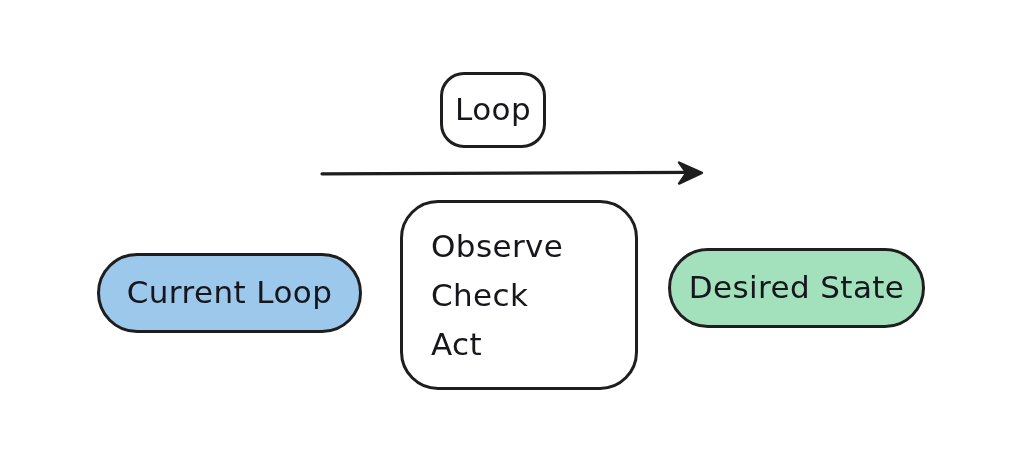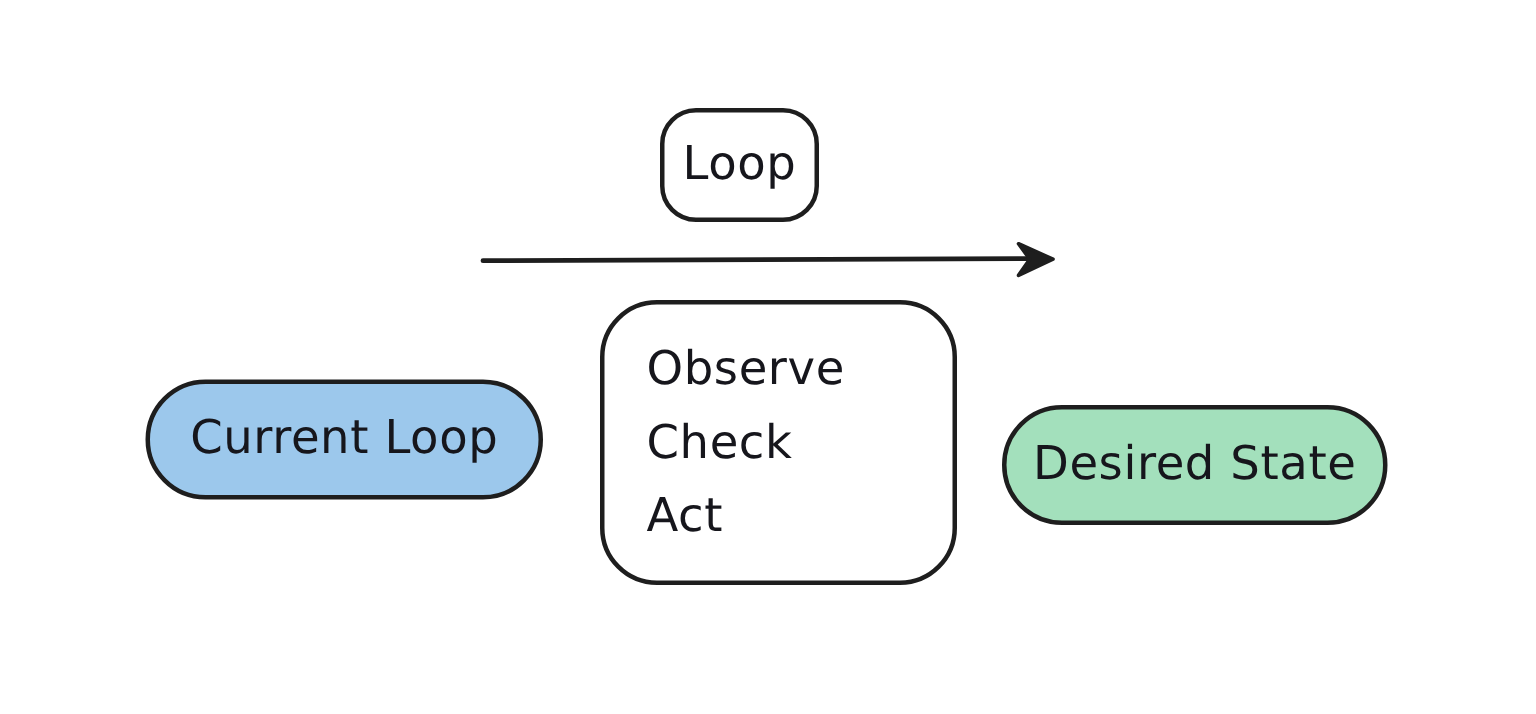--- a/index.html
+++ b/index.html
@@ -69,21 +69,21 @@
   }
   #current-state-node .node-label {
     font-size: 31px;
     line-height: 1;
     transform: translateY(-1px);
   }
 
   
   #desired-state-node {
     left: 668px;
-    top: 270px;
+    top: 248px;
     width: 257px;
     height: 80px;
     border-radius: 40px;
     background: #a3e0bc;
   }
   #desired-state-node .node-label {
     font-size: 31px;
     line-height: 1;
     transform: translateY(-1px);
   }

